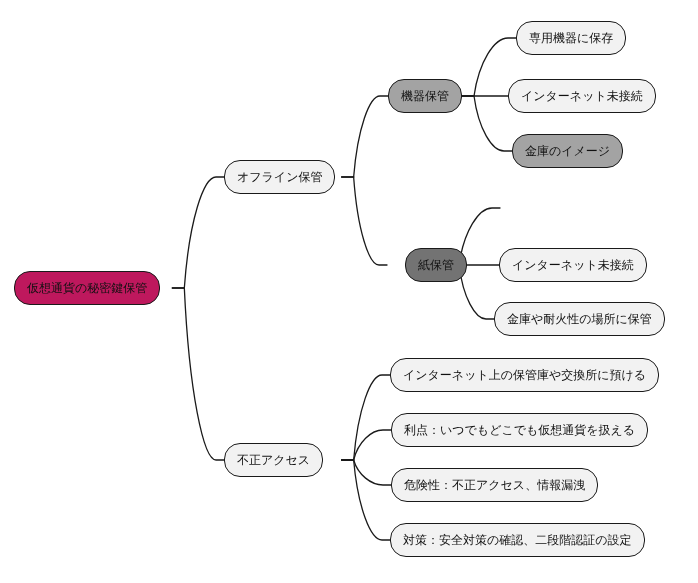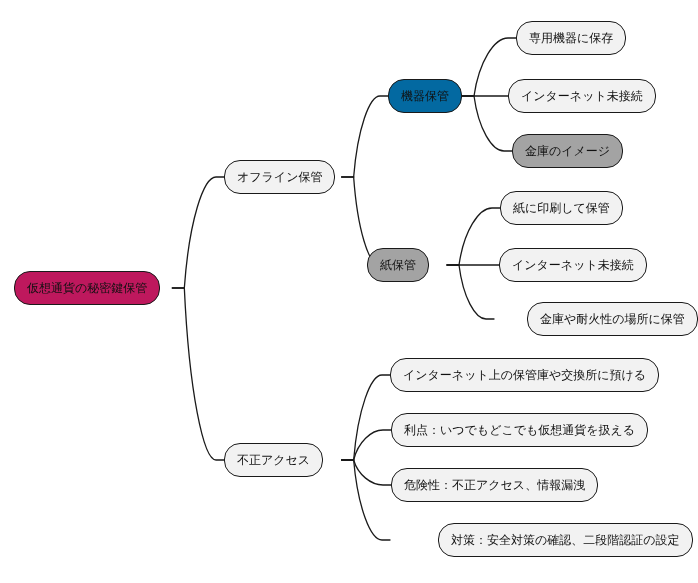--- a/index.html
+++ b/index.html
@@ -52,25 +52,24 @@
       <path d="M 447 265 L 459 265 C 463.05 297.4, 475.2 319, 486 319 L 494 319" fill="none" stroke="#1a1a1a" stroke-width="1.3" stroke-linecap="round"></path>
       <path d="M 341.640625 460 L 353.640625 460 C 357.89453125 409, 370.65625 375, 382 375 L 390 375" fill="none" stroke="#1a1a1a" stroke-width="1.3" stroke-linecap="round"></path>
       <path d="M 341.640625 460 L 353.640625 460 C 358.04453125 442, 371.25625 430, 383 430 L 391 430" fill="none" stroke="#1a1a1a" stroke-width="1.3" stroke-linecap="round"></path>
       <path d="M 341.640625 460 L 353.640625 460 C 358.04453125 475, 371.25625 485, 383 485 L 391 485" fill="none" stroke="#1a1a1a" stroke-width="1.3" stroke-linecap="round"></path>
       <path d="M 341.640625 460 L 353.640625 460 C 357.89453125 508, 370.65625 540, 382 540 L 390 540" fill="none" stroke="#1a1a1a" stroke-width="1.3" stroke-linecap="round"></path>
     </svg>
 
 <div class="node" id="node-root" style="left: 14px; top: 271px; background: #be185d; border-color: rgb(26, 26, 26); color: rgb(17, 17, 17);">仮想通貨の秘密鍵保管</div>
     <div class="node" id="node-offline" style="left: 224px; top: 160px; background: rgb(242, 242, 242); border-color: rgb(26, 26, 26); color: rgb(17, 17, 17);">オフライン保管</div>
     <div class="node" id="node-online" style="left: 224px; top: 443px; background: rgb(242, 242, 242); border-color: rgb(26, 26, 26); color: rgb(17, 17, 17);">不正アクセス</div>
-    <div class="node" id="node-device" style="left: 388px; top: 79px; background: #0369a1; border-color: rgb(26, 26, 26); color: rgb(17, 17, 17);">機器保管</div>
-    <div class="node" id="node-paper" style="left: 367px; top: 248px; background: #a3a3a3; border-color: rgb(26, 26, 26); color: rgb(17, 17, 17);">紙保管</div>
+    <div class="node" id="node-device" style="left: 388px; top: 79px; background: #a3a3a3; border-color: rgb(26, 26, 26); color: rgb(17, 17, 17);">機器保管</div>
+    <div class="node" id="node-paper" style="left: 405px; top: 248px; background: #737373; border-color: rgb(26, 26, 26); color: rgb(17, 17, 17);">紙保管</div>
     <div class="node" id="node-d1" style="left: 516px; top: 21px; background: rgb(242, 242, 242); border-color: rgb(26, 26, 26); color: rgb(17, 17, 17);">専用機器に保存</div>
     <div class="node" id="node-d2" style="left: 508px; top: 79px; background: rgb(242, 242, 242); border-color: rgb(26, 26, 26); color: rgb(17, 17, 17);">インターネット未接続</div>
     <div class="node" id="node-d3" style="left: 512px; top: 134px; background: #a3a3a3; border-color: rgb(26, 26, 26); color: rgb(17, 17, 17);">金庫のイメージ</div>
-    <div class="node" id="node-p1" style="left: 500px; top: 191px; background: rgb(242, 242, 242); border-color: rgb(26, 26, 26); color: rgb(17, 17, 17);">紙に印刷して保管</div>
     <div class="node" id="node-p2" style="left: 499px; top: 248px; background: rgb(242, 242, 242); border-color: rgb(26, 26, 26); color: rgb(17, 17, 17);">インターネット未接続</div>
-    <div class="node" id="node-p3" style="left: 494px; top: 302px; background: rgb(242, 242, 242); border-color: rgb(26, 26, 26); color: rgb(17, 17, 17); margin-left: 33px;">金庫や耐火性の場所に保管</div>
+    <div class="node" id="node-p3" style="left: 494px; top: 302px; background: rgb(242, 242, 242); border-color: rgb(26, 26, 26); color: rgb(17, 17, 17);">金庫や耐火性の場所に保管</div>
     <div class="node" id="node-o1" style="left: 390px; top: 358px; background: rgb(242, 242, 242); border-color: rgb(26, 26, 26); color: rgb(17, 17, 17); text-align: center;">インターネット上の保管庫や交換所に預ける</div>
     <div class="node" id="node-o2" style="left: 391px; top: 413px; background: rgb(242, 242, 242); border-color: rgb(26, 26, 26); color: rgb(17, 17, 17); font-family: Liberation Serif, serif;">利点：いつでもどこでも仮想通貨を扱える</div>
     <div class="node" id="node-o3" style="left: 391px; top: 468px; background: rgb(242, 242, 242); border-color: rgb(26, 26, 26); color: rgb(17, 17, 17);">危険性：不正アクセス、情報漏洩</div>
-    <div class="node" id="node-o4" style="left: 390px; top: 523px; background: rgb(242, 242, 242); border-color: rgb(26, 26, 26); color: rgb(17, 17, 17); margin-left: 48px;">対策：安全対策の確認、二段階認証の設定</div>
+    <div class="node" id="node-o4" style="left: 390px; top: 523px; background: rgb(242, 242, 242); border-color: rgb(26, 26, 26); color: rgb(17, 17, 17);">対策：安全対策の確認、二段階認証の設定</div>
   </div>
 
 </body></html>

